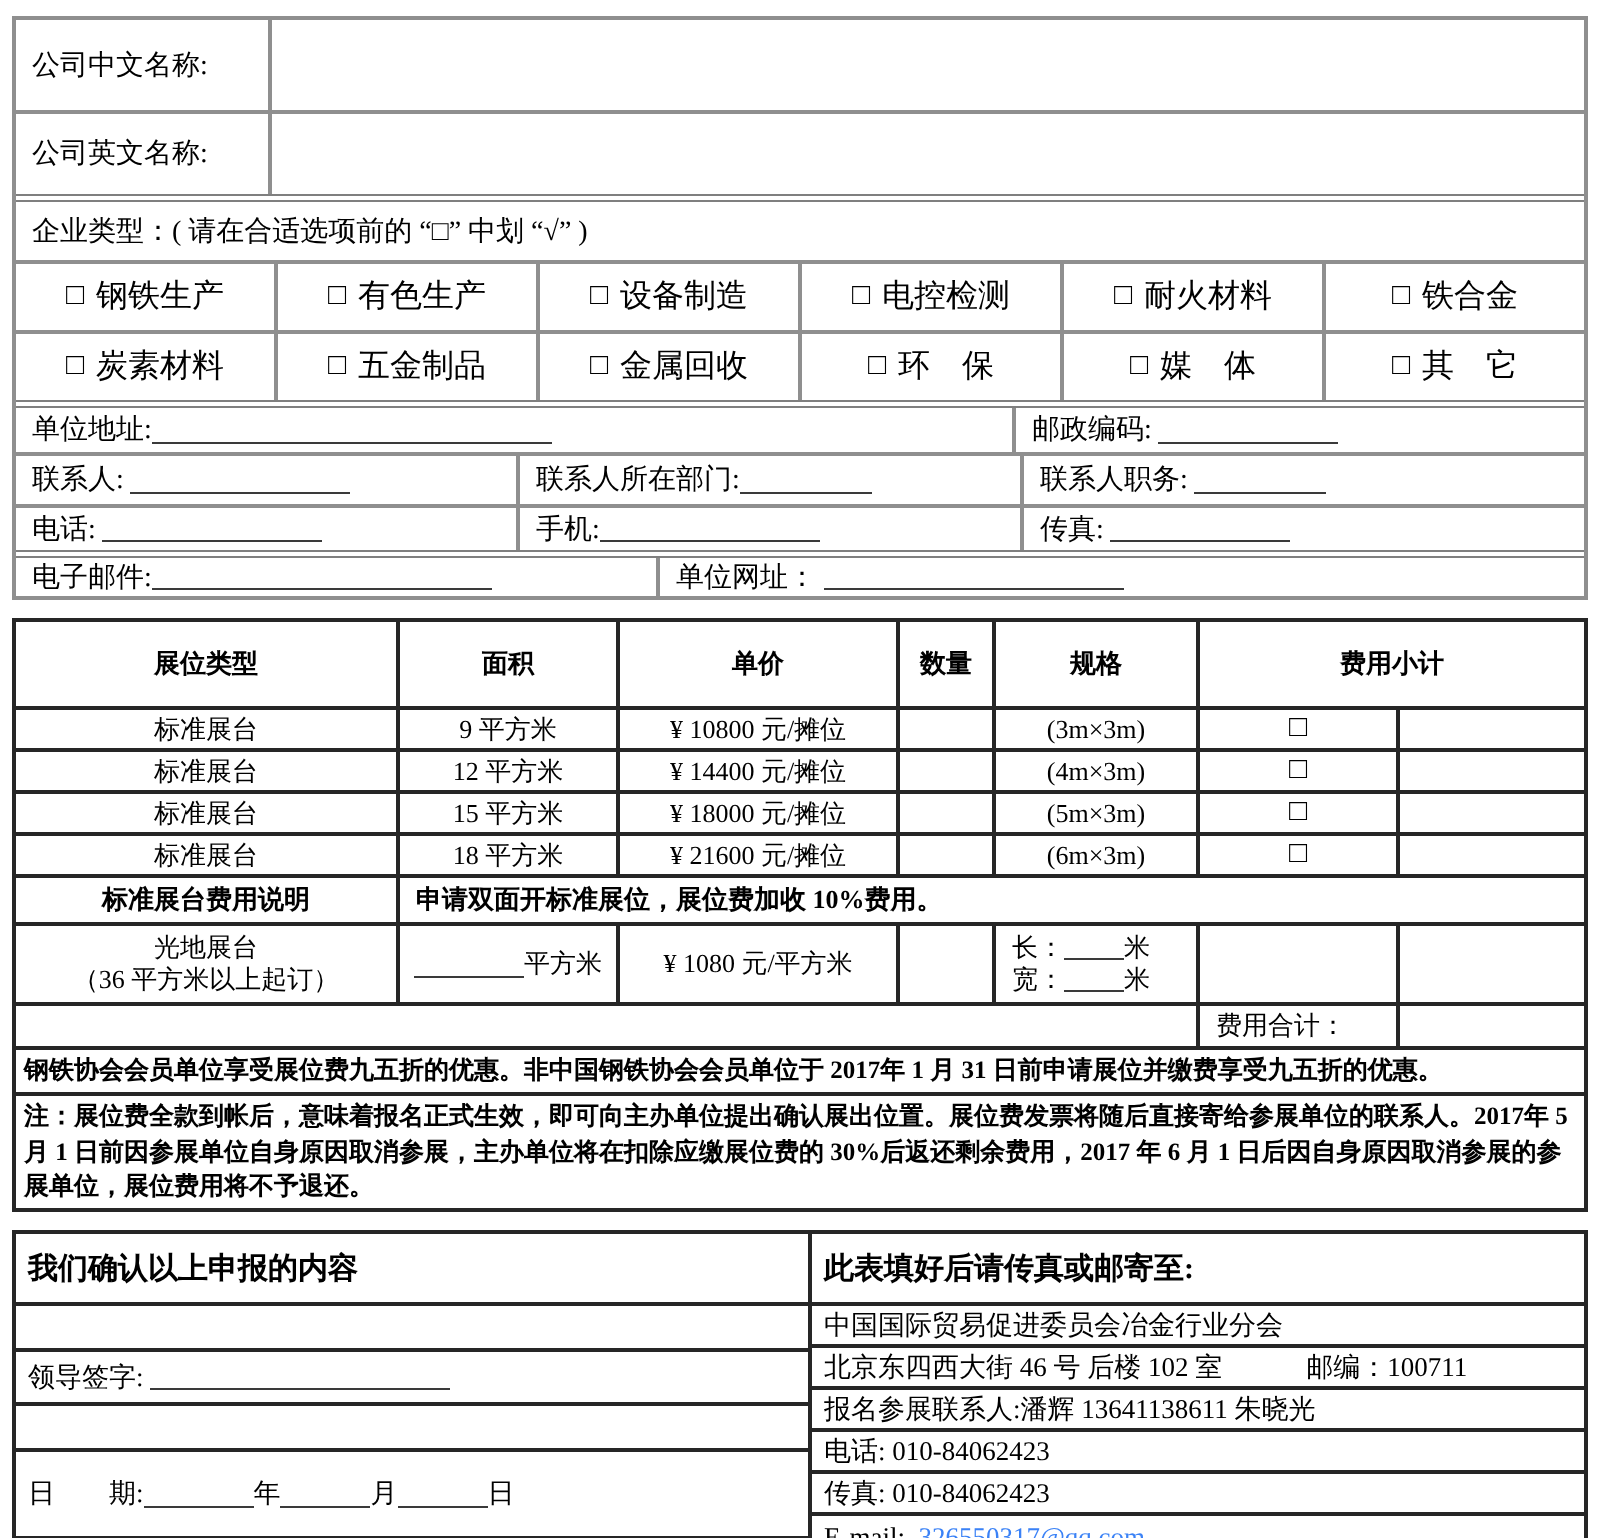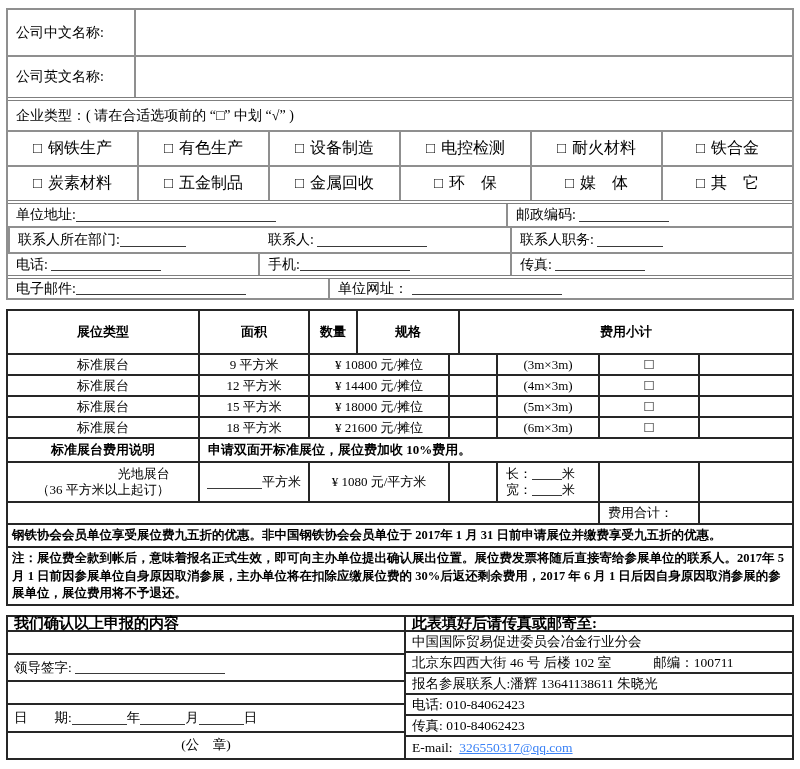--- a/index.html
+++ b/index.html
@@ -55,23 +55,23 @@
   .note { font-size: 12.5px; font-weight: bold; line-height: 1.38; padding: 2px 4px; }
   .n1 { min-height: 21px; } .n2 { min-height: 56px; }
 
   
   .t3 { border: 2px solid #262626; margin-top: 9px; display: flex; }
   .fl { width: 398px; border-right: 2px solid #262626; }
   .fr { flex: 1; }
   .frow { display: flex; align-items: center; padding: 0 6px; font-size: 13.5px; }
   .fl .frow, .fr .frow { border-bottom: 2px solid #262626; }
   .fl .frow:last-child, .fr .frow:last-child { border-bottom: none; }
-  .ftitle { font-weight: bold; font-size: 15px; height: 15px; }
+  .ftitle { font-weight: bold; font-size: 15px; height: 36px; }
   .fh23 { height: 23px; } .fh27 { height: 27px; } .fh21 { height: 21px; }
-  .fh28 { height: 28px; } .fh24 { height: 24px; }
+  .fh28 { height: 44px; } .fh24 { height: 24px; }
   .center { justify-content: center; }
   .gap40 { margin-left: 42px; }
   a.maillink, .maillink { color: #3b82f6; text-decoration: underline; font-size: 13.5px; }
 </style>
 </head>
 <body>
 
 <div class="page">
 
   <div class="tbl t1">
@@ -148,26 +148,26 @@
       <div class="cell w500 strch">
         <span>单位地址:</span>
           <span class="u u200"></span>
       </div>
       <div class="cell fx strch cl">
         <span>邮政编码:</span>&nbsp;<span class="u u90"></span>
       </div>
     </div>
 
     <div class="row h26">
+      <div class="cell w252 strch">
+        <span>联系人:</span>&nbsp;<span class="u u110"></span>
+      </div>
       <div class="cell w253 strch cl">
         <span>联系人所在部门:</span>
           <span class="u u70"></span>
-      </div>
-      <div class="cell w252 strch">
-        <span>联系人:</span>&nbsp;<span class="u u110"></span>
       </div>
       <div class="cell fx strch cl">
         <span>联系人职务:</span>&nbsp;<span class="u u70"></span>
       </div>
     </div>
 
     <div class="row h23">
       <div class="cell w252 strch">
         <span>电话:</span>&nbsp;<span class="u u110"></span>
       </div>
@@ -189,20 +189,21 @@
         <span>单位网址：</span>&nbsp;<span class="u u150"></span>
       </div>
     </div>
   </div>
 
   <div class="tbl t2">
 
     <div class="row hdr">
       <div class="c cw1">展位类型</div>
       <div class="c cw2">面积</div>
+      <div class="c cw3">单价</div>
       <div class="c cw4">数量</div>
       <div class="c cw5">规格</div>
       <div class="c cw7">费用小计</div>
     </div>
 
     <div class="row pr">
       <div class="c cw1">标准展台</div>
       <div class="c cw2">9 平方米</div>
       <div class="c cw3">¥ 10800 元/摊位</div>
       <div class="c cw4"></div>
@@ -250,21 +251,21 @@
     </div>
 
     <div class="row feeRow">
       <div class="c cw1 boldtxt">标准展台费用说明</div>
       <div class="c cw7 boldtxt leftal">申请双面开标准展位，展位费加收 10%费用。</div>
     </div>
 
     <div class="row rawRow">
       <div class="c cw1">
         <div class="specline">
-          <div style="text-align:right;">光地展台</div>
+          <div style="text-align:center;">光地展台</div>
           <div>（36 平方米以上起订）</div>
         </div>
       </div>
       <div class="c cw2">
         <span class="u u55"></span>
           <span>平方米</span>
       </div>
       <div class="c cw3">¥ 1080 元/平方米</div>
       <div class="c cw4"></div>
       <div class="c cw5 leftal">

